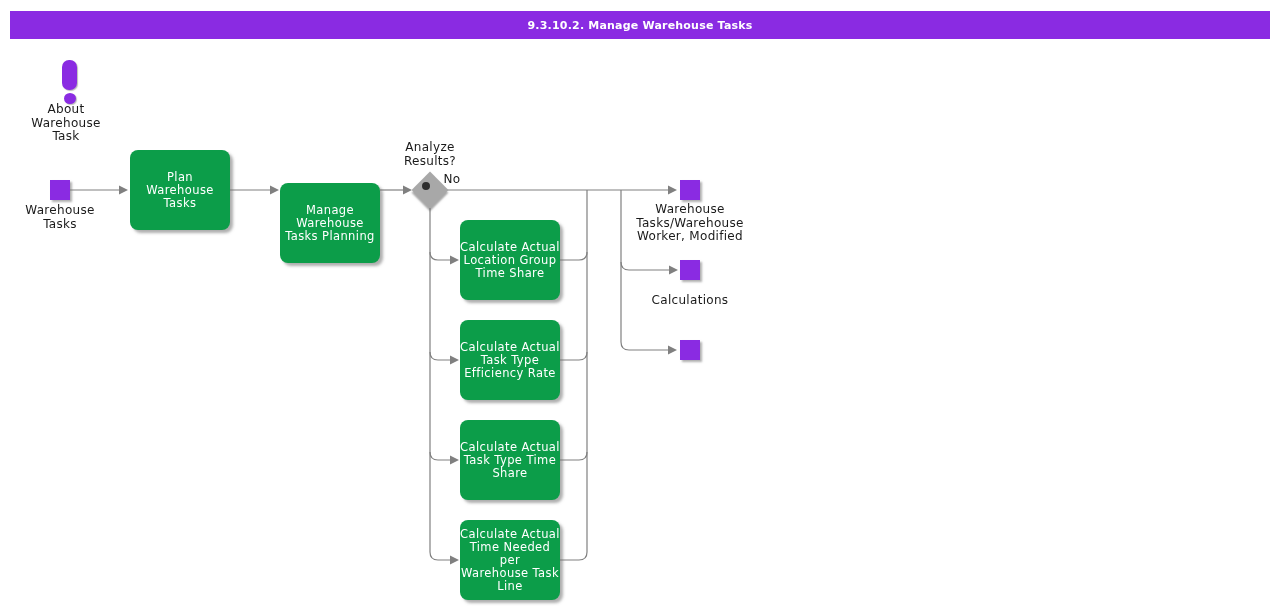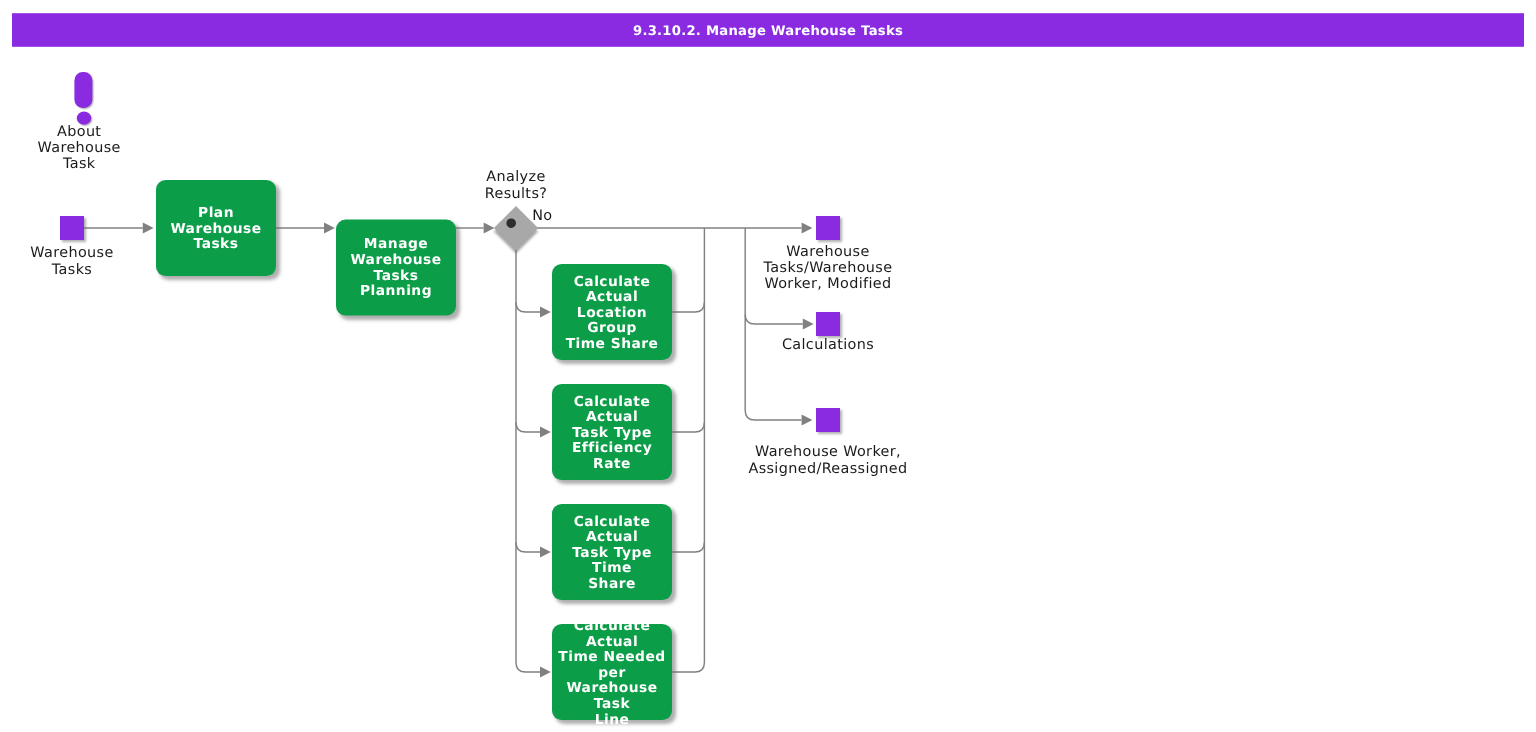--- a/index.html
+++ b/index.html
@@ -15,21 +15,21 @@
   }
   .label {
     position: absolute; color: #1a1a1a; font-size: 12px; line-height: 13.5px;
     text-align: center; white-space: pre-line; letter-spacing: .3px;
   }
   .activity {
     position: absolute; width: 100px; height: 80px; border-radius: 8px;
     background: #0c9d49; color: #ffffff; font-size: 11.5px; line-height: 13px;
     letter-spacing: .4px; text-align: center; white-space: pre-line;
     display: flex; align-items: center; justify-content: center;
-    box-shadow: 3px 3px 3px rgba(110,110,110,.55); cursor: pointer; font-weight: bold;
+    box-shadow: 3px 3px 3px rgba(110,110,110,.55); cursor: pointer;
   }
   .artifact {
     position: absolute; width: 20px; height: 20px; background: #8a2be2;
     box-shadow: 2px 2px 2px rgba(110,110,110,.55); cursor: pointer;
   }
   .diamond {
     position: absolute; left: 417px; top: 177px; width: 26px; height: 26px;
     background: #a8a8a8; transform: rotate(45deg);
     box-shadow: 2px 2px 2px rgba(110,110,110,.6); cursor: pointer;
   }
@@ -133,19 +133,17 @@
   <div class="label" style="left:380px; top:141px; width:100px;">Analyze
 Results?</div>
   <div class="label" style="left:432px; top:173px; width:40px;">No</div>
 
   <div class="artifact" style="left:680px; top:180px;"></div>
   <div class="label" style="left:610px; top:203px; width:160px;">Warehouse
 Tasks/Warehouse
 Worker, Modified</div>
 
   <div class="artifact" style="left:680px; top:260px;"></div>
-  <div class="label" style="left:610px; top:281px; width:160px;">Calculations</div>
+  <div class="label" style="left:610px; top:294px; width:160px;">Calculations</div>
 
   <div class="artifact" style="left:680px; top:340px;"></div>
-  <div class="label" style="left:610px; top:370px; width:160px;">Warehouse Worker,
-Assigned/Reassigned</div>
 
 </div>
 
 </body></html>

